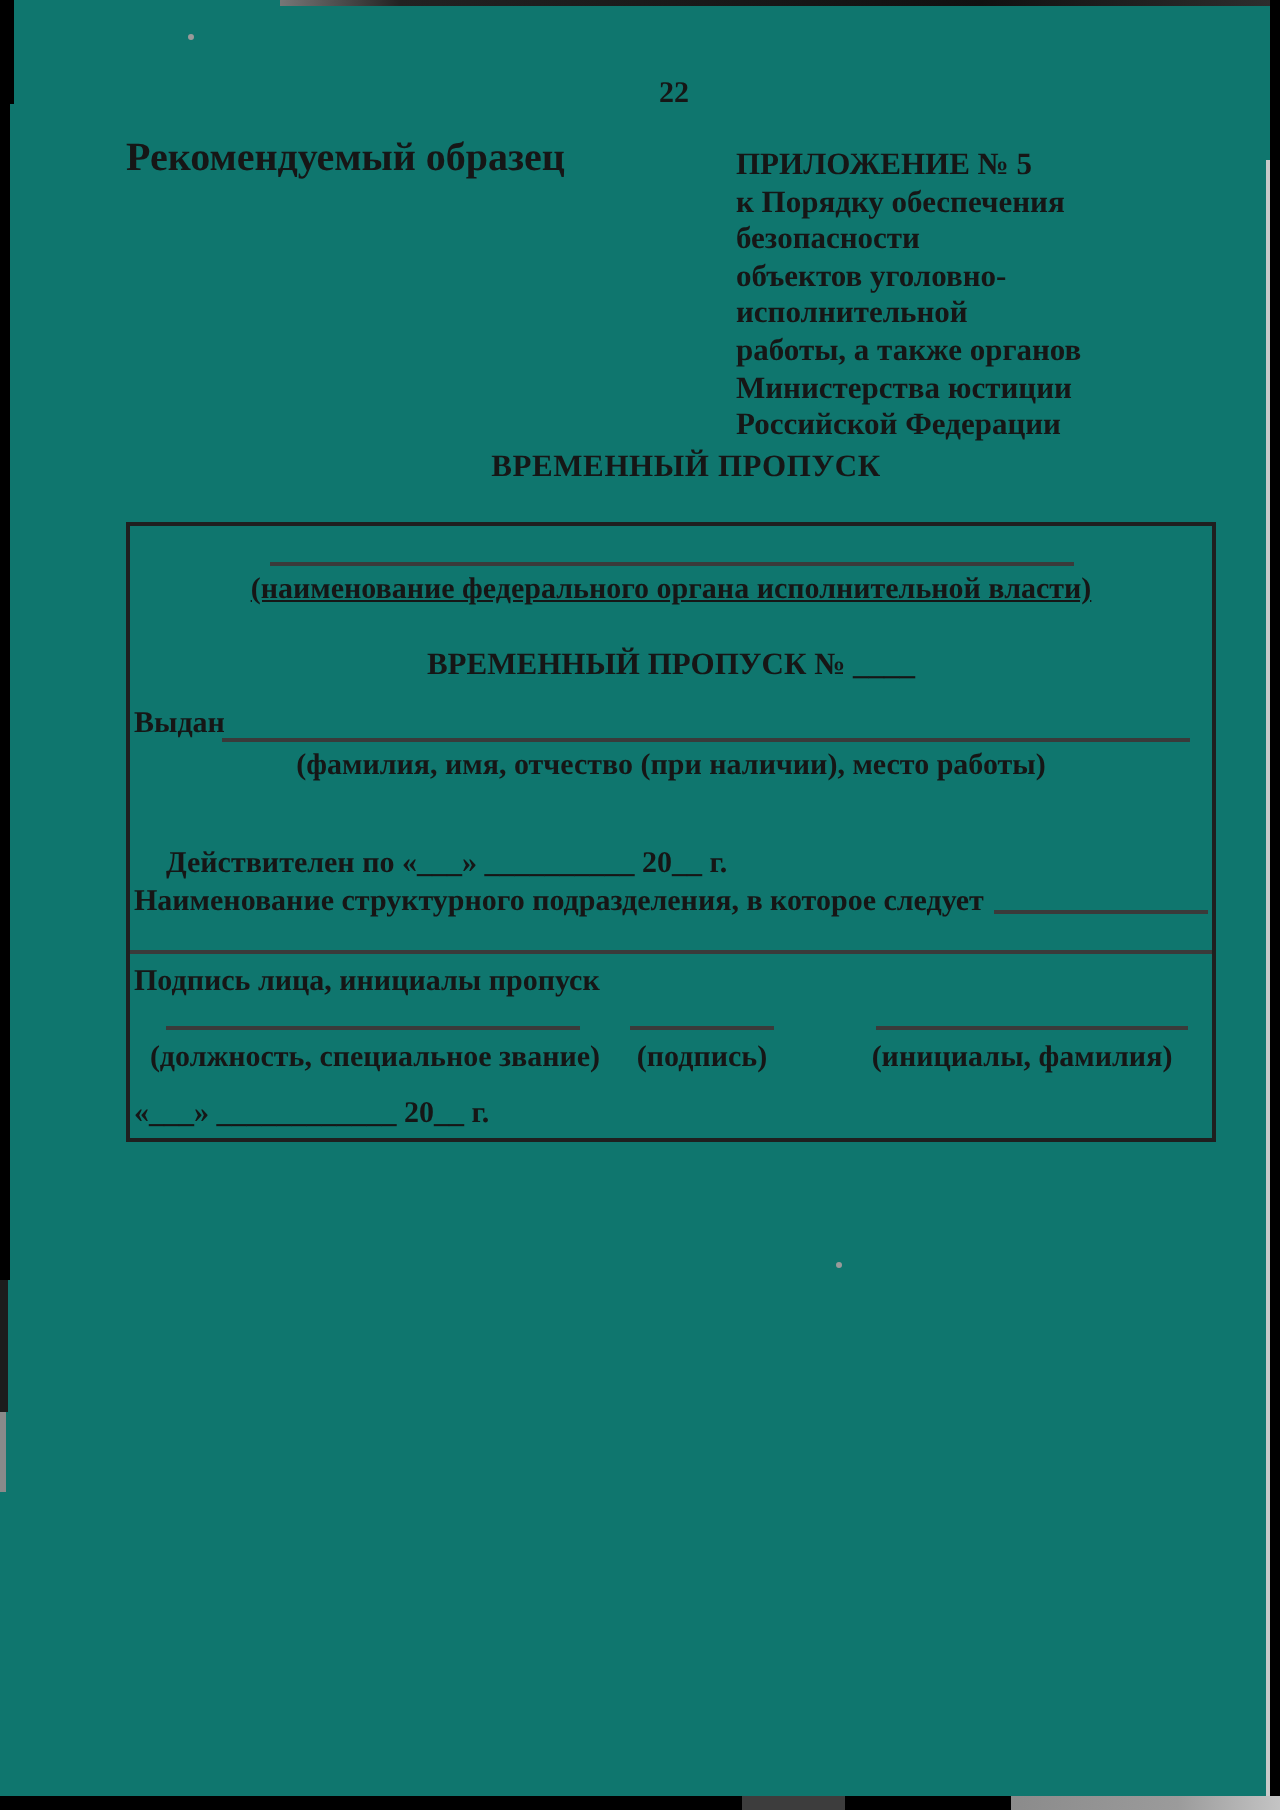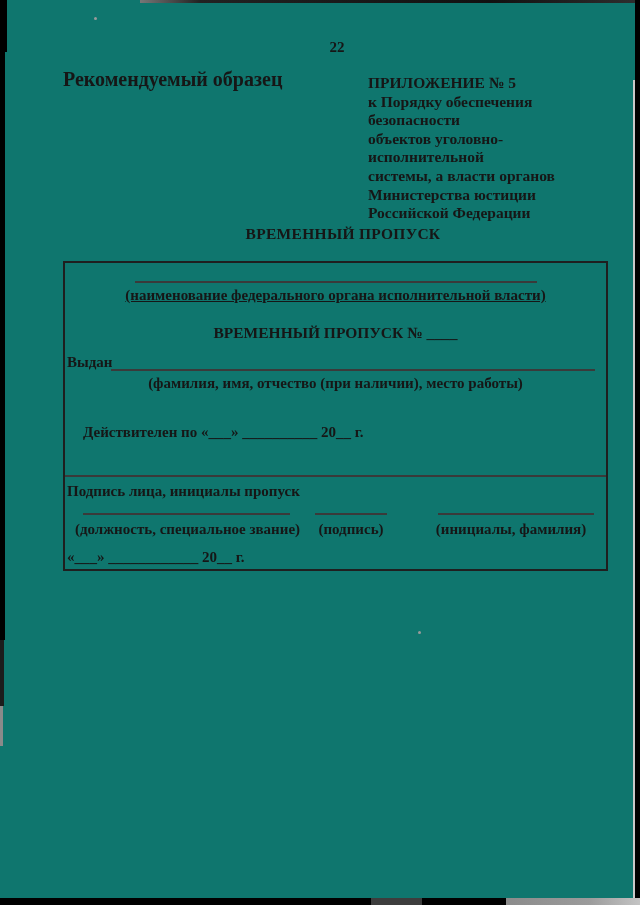--- a/index.html
+++ b/index.html
@@ -75,39 +75,43 @@
   <div class="abs speck" style="left:94px; top:17px;"></div>
   <div class="abs speck" style="left:418px; top:631px;"></div>
 
   <div class="abs page-number">22</div>
   <div class="abs sample-note">Рекомендуемый образец</div>
 
   <div class="abs appendix">
     <div>ПРИЛОЖЕНИЕ № 5</div>
     <div>к Порядку обеспечения безопасности</div>
     <div>объектов уголовно-исполнительной</div>
-    <div>системы, а власти органов</div>
+    <div>работы, а также органов</div>
     <div>Министерства юстиции</div>
     <div>Российской Федерации</div>
   </div>
 
   <div class="abs doc-title">ВРЕМЕННЫЙ ПРОПУСК</div>
 
   <div class="abs form-box">
     <div class="org-line rule"></div>
     <div class="org-caption">(наименование федерального органа исполнительной власти)</div>
 
     <div class="pass-no">ВРЕМЕННЫЙ ПРОПУСК № ____</div>
 
     <div class="issued-label">Выдан</div>
     <div class="issued-line rule"></div>
     <div class="issued-caption">(фамилия, имя, отчество (при наличии), место работы)</div>
 
     <div class="valid-row">Действителен по «___» __________ 20__ г.</div>
 
+    <div class="dept-row">
+      <span>Наименование структурного подразделения, в которое следует</span>
+      <span class="fill-line"></span>
+    </div>
     <div class="cont-line rule"></div>
 
     <div class="sig-label">Подпись лица, инициалы пропуск</div>
 
     <div class="sig-line-1 rule"></div>
     <div class="sig-line-2 rule"></div>
     <div class="sig-line-3 rule"></div>
 
     <div class="sig-cap-1">(должность, специальное звание)</div>
     <div class="sig-cap-2">(подпись)</div>

